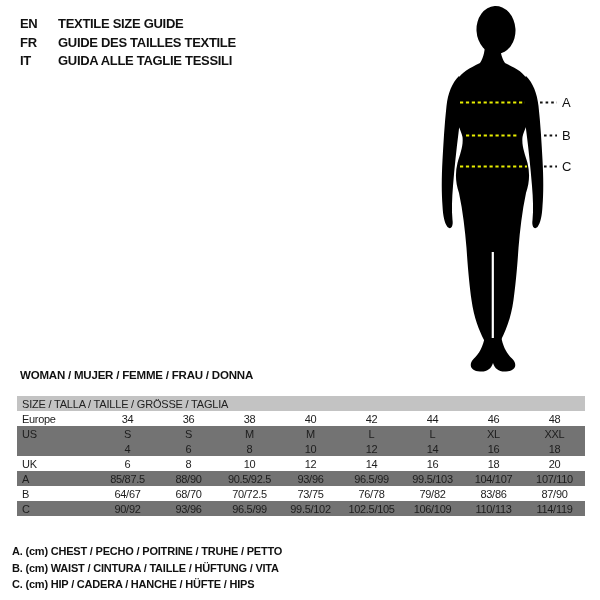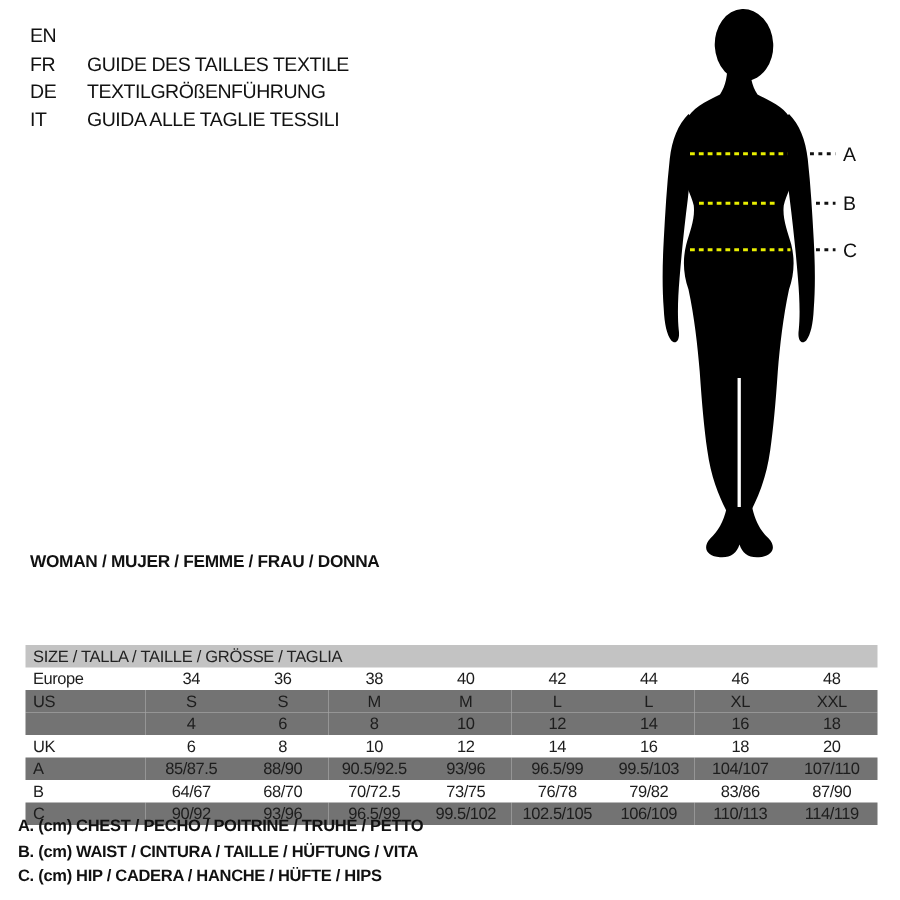--- a/index.html
+++ b/index.html
@@ -1,60 +1,57 @@
 <!DOCTYPE html>
 <html><head>
 <meta charset="utf-8">
 <style>
   html,body{margin:0;padding:0;background:#fff;}
   .canvas{
     position:relative;width:600px;height:600px;background:#ffffff;
     font-family:"Liberation Sans",sans-serif;color:#111;overflow:hidden;
   }
   
-  .lang-block{position:absolute;left:20px;top:15px;font-weight:normal;font-size:13px;letter-spacing:-0.3px;}
+  .lang-block{position:absolute;left:20px;top:15px;font-weight:bold;font-size:13px;letter-spacing:-0.3px;}
   .lang-row{display:flex;line-height:18.6px;}
   .lang-code{width:38px;flex:0 0 38px;}
   
   .figure-wrap{position:absolute;left:400px;top:0;width:200px;height:380px;}
   .figure-wrap svg text{font-family:"Liberation Sans",sans-serif;font-size:13px;fill:#111;}
   
   .woman-title{position:absolute;left:20px;top:369px;font-size:11.5px;font-weight:bold;letter-spacing:-0.2px;text-align:center;}
   
   table.size{
     position:absolute;left:17px;top:396px;width:568px;
-    border-collapse:collapse;table-layout:fixed;font-size:11px;color:#1d1d1d;margin-top:34px;
+    border-collapse:collapse;table-layout:fixed;font-size:11px;color:#1d1d1d;
   }
   table.size th{
     background:#c3c3c3;text-align:left;font-weight:normal;font-size:11px;color:#222;
     height:15px;padding:0 0 0 5px;letter-spacing:-0.2px;
   }
   table.size td{height:15px;padding:0;text-align:center;letter-spacing:-0.3px;white-space:nowrap;}
   table.size td.lbl{text-align:left;padding-left:5px;}
   table.size col.c-lbl{width:80px;}
   table.size tr.shade td{background:#737373;}
   
   .legend{position:absolute;left:12px;top:543px;font-size:11px;font-weight:bold;line-height:16.5px;letter-spacing:-0.2px;}
 </style>
 </head>
 <body>
 
 <div class="canvas">
 
   <div class="lang-block">
     <div class="lang-row">
       <span class="lang-code">EN</span>
+      <span class="lang-label">TEXTILE SIZE GUIDE</span>
     </div>
     <div class="lang-row">
       <span class="lang-code">FR</span>
       <span class="lang-label">GUIDE DES TAILLES TEXTILE</span>
-    </div>
-    <div class="lang-row">
-      <span class="lang-code">DE</span>
-      <span class="lang-label">TEXTILGRÖßENFÜHRUNG</span>
     </div>
     <div class="lang-row">
       <span class="lang-code">IT</span>
       <span class="lang-label">GUIDA ALLE TAGLIE TESSILI</span>
     </div>
   </div>
 
   <div class="figure-wrap">
     <svg viewBox="0 0 200 380" width="200" height="380" aria-hidden="true">
 

